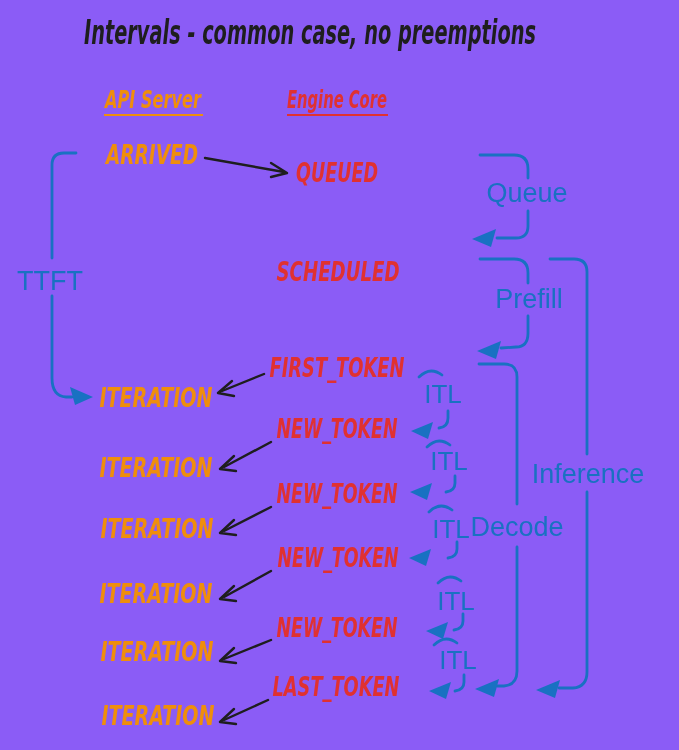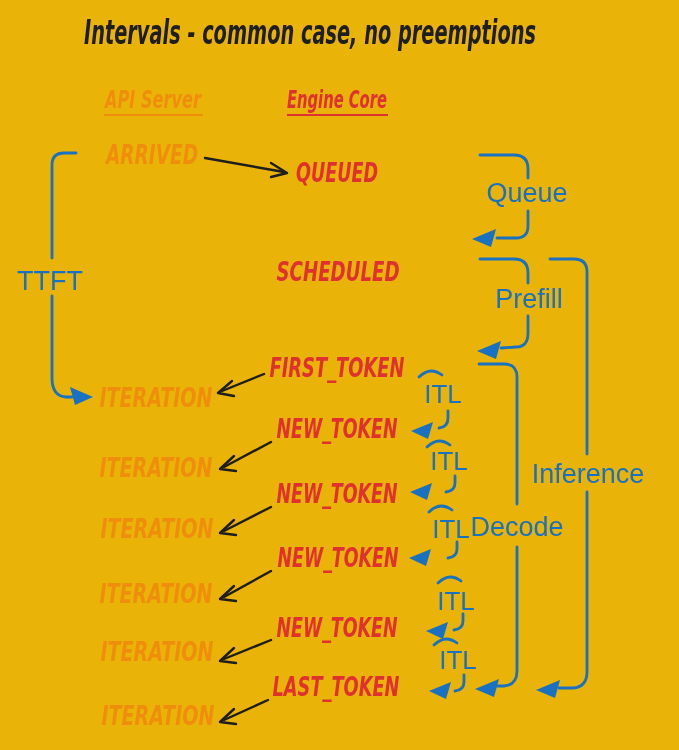--- a/index.html
+++ b/index.html
@@ -1,16 +1,16 @@
 <!DOCTYPE html>
 <html><head>
 <meta charset="utf-8">
 <style>
   html,body{margin:0;padding:0;background:#ffffff;}
-  .page{width:679px;height:750px;position:relative;background:#eab308;overflow:hidden;}
+  .page{width:679px;height:750px;position:relative;background:#8b5cf6;overflow:hidden;}
   svg{display:block;}
   path{fill:none;stroke-linecap:round;stroke-linejoin:round;}
   .blue-line{stroke-width:2.8;}
   .black-line{stroke-width:2.4;}
   .underline{stroke-width:2.2;}
   text{user-select:none;}
   .hand{font-family:"DejaVu Sans",sans-serif;font-style:italic;font-weight:bold;}
   .sans{font-family:"Liberation Sans","DejaVu Sans",sans-serif;font-weight:normal;}
 </style>
 </head>

